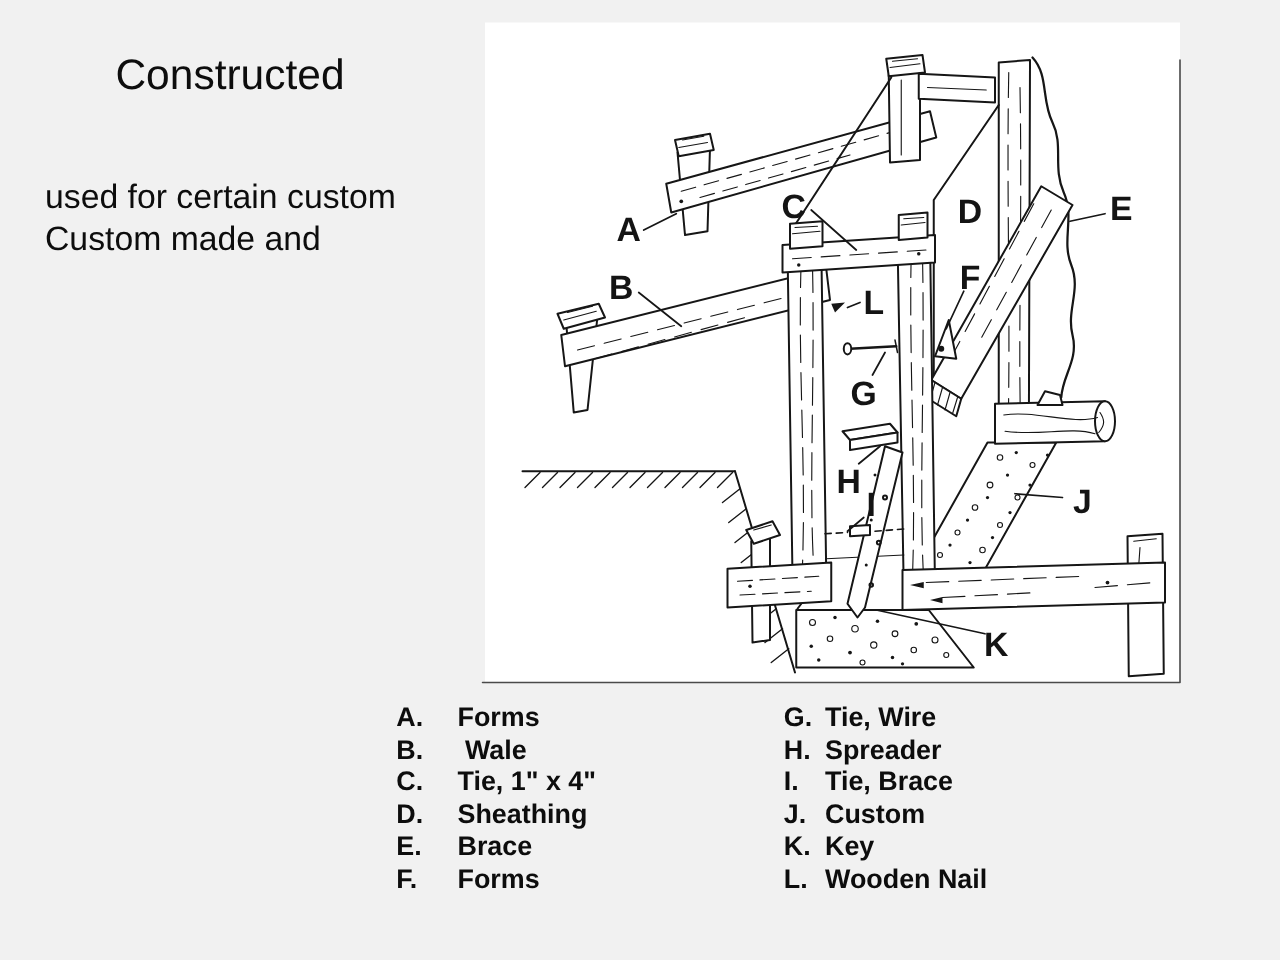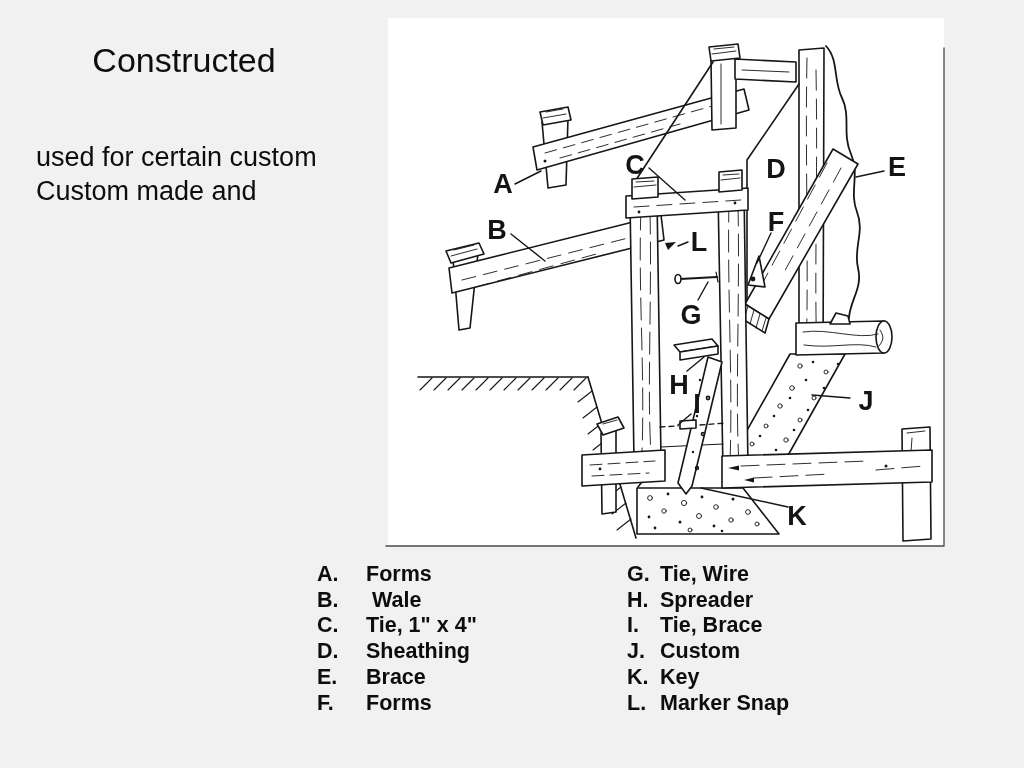--- a/index.html
+++ b/index.html
@@ -294,17 +294,17 @@
     <div class="legend-row">
         <span class="lg-letter">J.</span>
         <span class="lg-label">Custom</span>
       </div>
     <div class="legend-row">
         <span class="lg-letter">K.</span>
         <span class="lg-label">Key</span>
       </div>
     <div class="legend-row">
         <span class="lg-letter">L.</span>
-        <span class="lg-label">Marker Snap</span>
+        <span class="lg-label">Wooden Nail</span>
       </div>
   </div>
 
 </div>
 
 </body></html>

